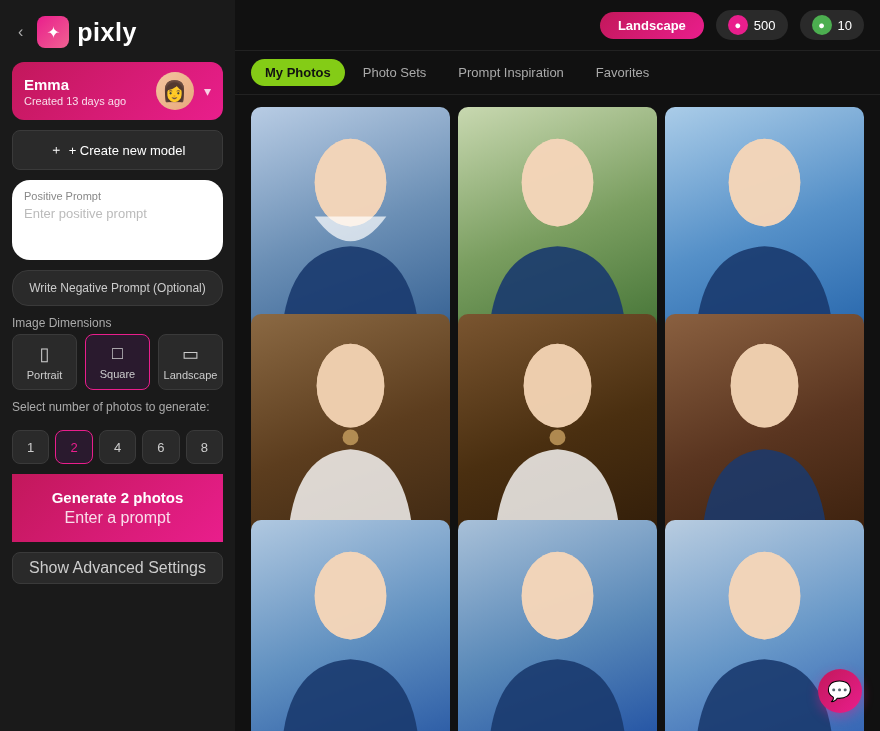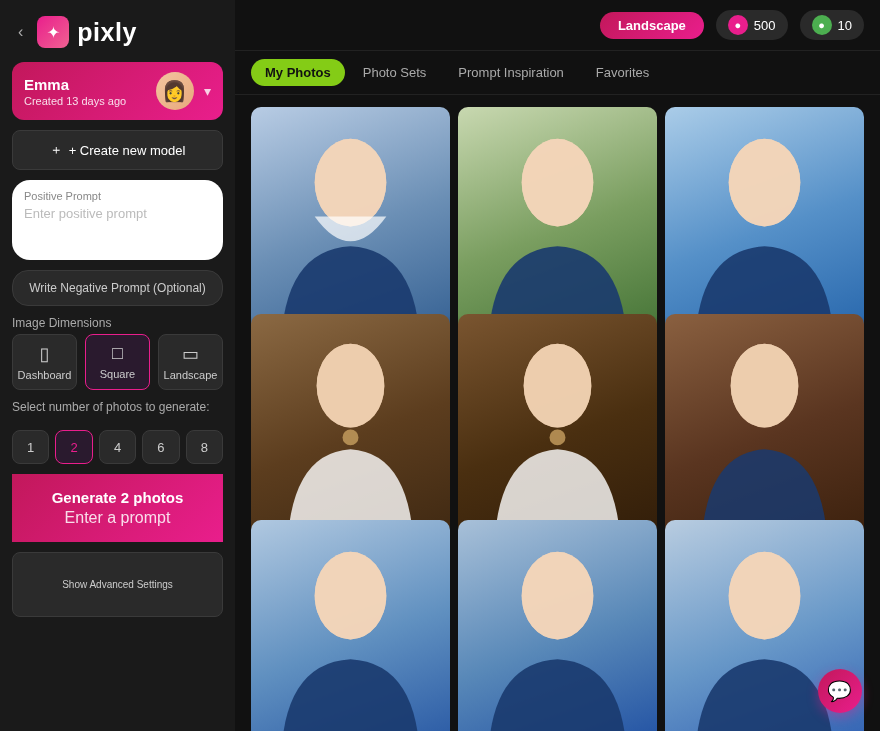--- a/index.html
+++ b/index.html
@@ -188,22 +188,22 @@
       font-size: 16px;
       opacity: 0.85;
       font-weight: 400;
     }
 
     .advanced-btn {
       background: #2a2a2a;
       border: 1px solid #3a3a3a;
       border-radius: 8px;
       color: #ccc;
-      padding: 26px;
-      font-size: 10px;
+      padding: 6px;
+      font-size: 16px;
       cursor: pointer;
       text-align: center;
     }
 
     
     .main {
       flex: 1;
       display: flex;
       flex-direction: column;
       overflow: hidden;
@@ -380,21 +380,21 @@
 
   <button class="neg-prompt-btn">
     <span>Write Negative Prompt (Optional)</span>
   </button>
 
   <div>
     <div class="section-label">Image Dimensions</div>
     <div class="dimension-options">
       <button class="dim-btn">
         <span class="dim-icon">▯</span>
-        <span>Dashboard</span>
+        <span>Portrait</span>
       </button>
       <button class="dim-btn active">
         <span class="dim-icon">□</span>
         <span>Square</span>
       </button>
       <button class="dim-btn">
         <span class="dim-icon">▭</span>
         <span>Landscape</span>
       </button>
     </div>

